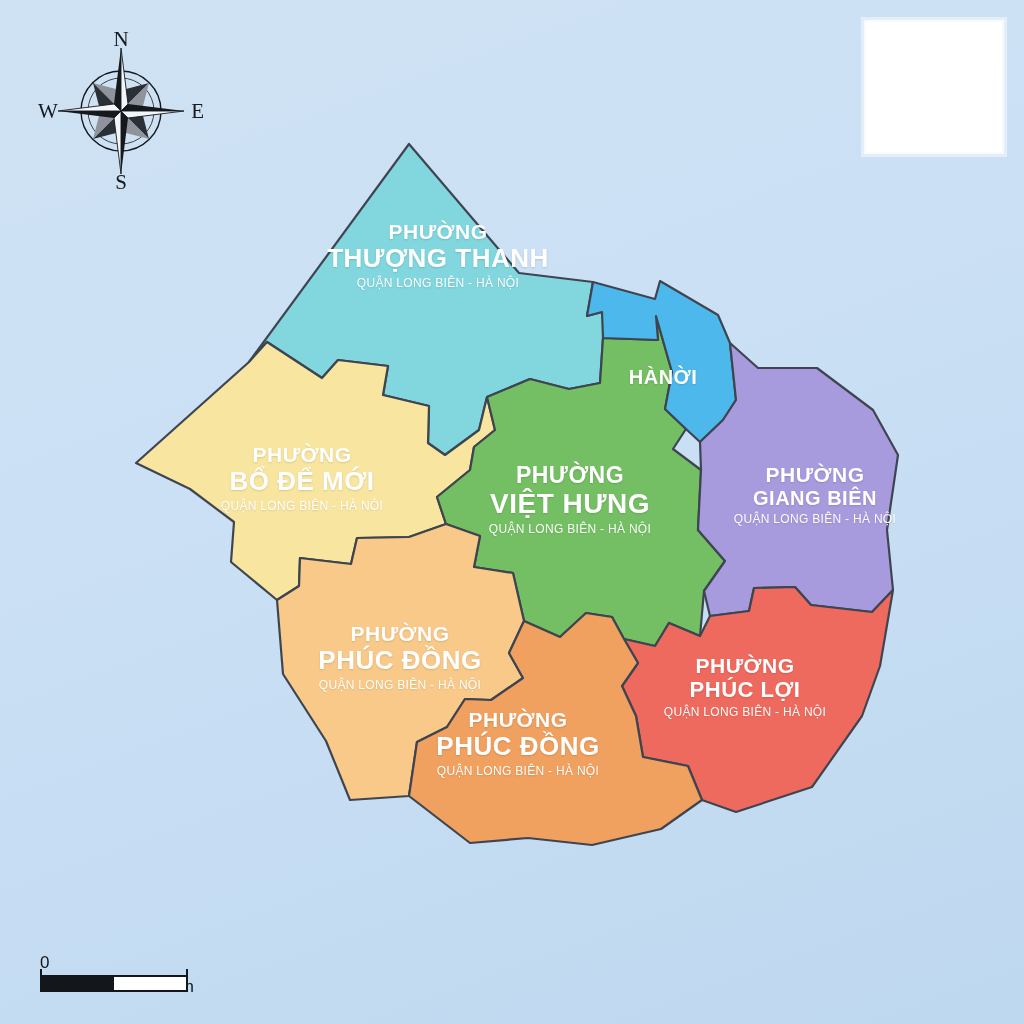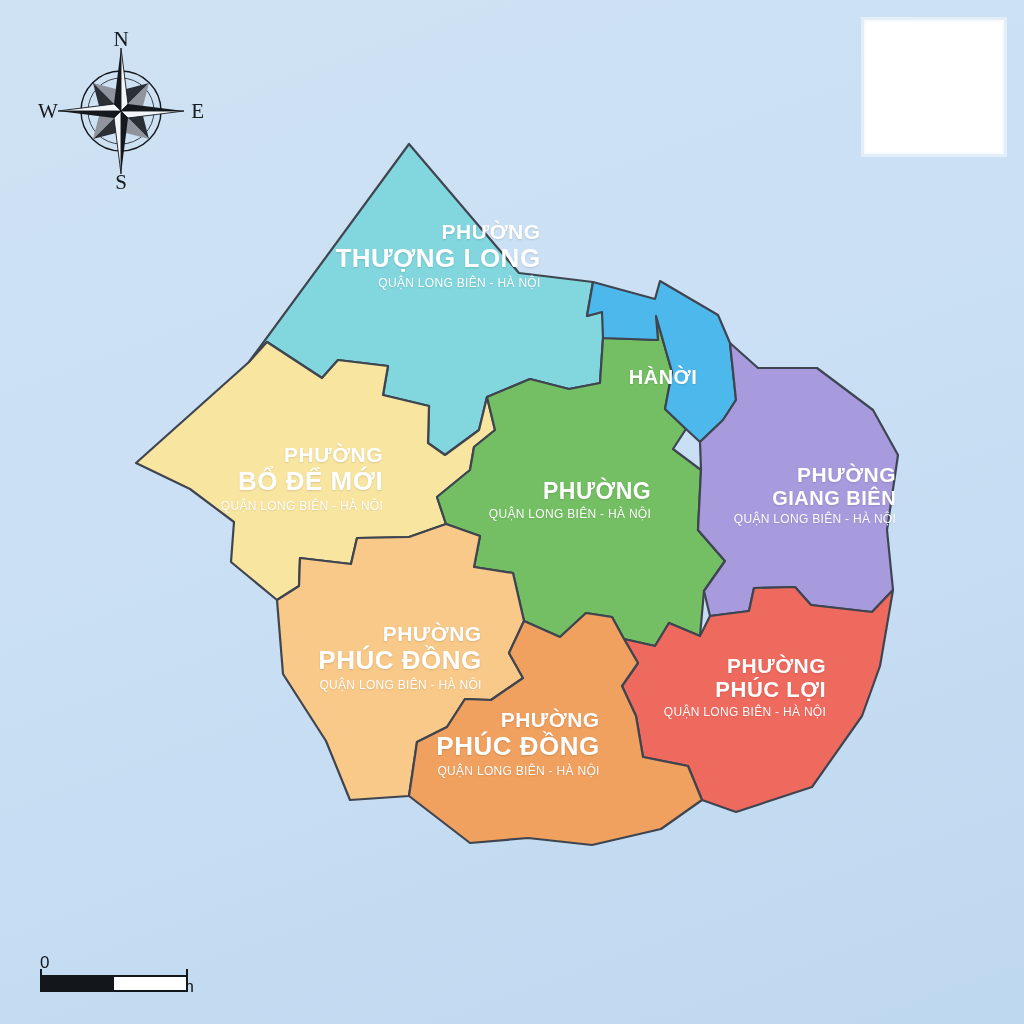--- a/index.html
+++ b/index.html
@@ -22,21 +22,21 @@
     width: 1024px;
     height: 1024px;
   }
   .region-shape {
     stroke: #3f4550;
     stroke-width: 2.2;
     stroke-linejoin: round;
   }
   .lbl {
     position: absolute;
-    text-align: right;
+    text-align: center;
     color: #ffffff;
     pointer-events: none;
     text-shadow: 0 1px 2px rgba(0,0,0,0.13);
     transform: translate(-50%, -50%);
     white-space: nowrap;
   }
   .lbl .l1 {
     font-weight: bold;
     letter-spacing: 0.5px;
     line-height: 1.08;
@@ -134,30 +134,31 @@
         <polygon points="730,343 758,368 817,368 873,410 898,455 887,530 893,590 872,612 811,605 795,587 754,588 749,611 710,616 704,591 725,561 698,530 701,470 700,442 723,420 736,400" fill="#a79bde" class="region-shape"></polygon>
         <polygon points="710,616 749,611 754,588 795,587 811,605 872,612 893,590 880,666 862,716 812,787 736,812 702,800 688,766 643,757 636,716 622,686 638,663 624,639 655,646 669,623 700,636" fill="#ef6a5e" class="region-shape"></polygon>
         <polygon points="277,600 299,586 300,558 351,564 357,538 409,537 446,524 480,536 474,567 513,573 524,621 509,653 523,678 491,700 465,699 447,727 417,742 409,796 350,800 326,741 283,674" fill="#f8c988" class="region-shape"></polygon>
         <polygon points="524,621 560,637 586,613 612,617 624,639 638,663 622,686 636,716 643,757 688,766 702,800 661,829 592,845 528,838 470,843 409,796 417,742 447,727 465,699 491,700 523,678 509,653" fill="#f0a05f" class="region-shape"></polygon>
       </g>
   </svg>
 
   <div id="labels-layer">
       <div class="lbl" style="left: 438px; top: 255px;">
         <div class="l1" style="font-size: 21px;">PHƯỜNG</div>
-        <div class="l2" style="font-size: 26px;">THƯỢNG LONG</div>
+        <div class="l2" style="font-size: 26px;">THƯỢNG THANH</div>
         <div class="l3" style="font-size: 12px;">QUẬN LONG BIÊN - HÀ NỘI</div>
       </div>
       <div class="lbl" style="left: 302px; top: 478px;">
         <div class="l1" style="font-size: 21px;">PHƯỜNG</div>
         <div class="l2" style="font-size: 26px;">BỔ ĐỂ MỚI</div>
         <div class="l3" style="font-size: 12px;">QUẬN LONG BIÊN - HÀ NỘI</div>
       </div>
       <div class="lbl" style="left: 570px; top: 500px;">
         <div class="l1" style="font-size: 23px;">PHƯỜNG</div>
+        <div class="l2" style="font-size: 28px;">VIỆT HƯNG</div>
         <div class="l3" style="font-size: 12px;">QUẬN LONG BIÊN - HÀ NỘI</div>
       </div>
       <div class="lbl" style="left: 663px; top: 377px;">
         <div class="l2" style="font-size: 20px;">HÀNỜI</div>
       </div>
       <div class="lbl" style="left: 815px; top: 495px;">
         <div class="l1" style="font-size: 21px;">PHƯỜNG</div>
         <div class="l2" style="font-size: 20px;">GIANG BIÊN</div>
         <div class="l3" style="font-size: 12px;">QUẬN LONG BIÊN - HÀ NỘI</div>
       </div>

